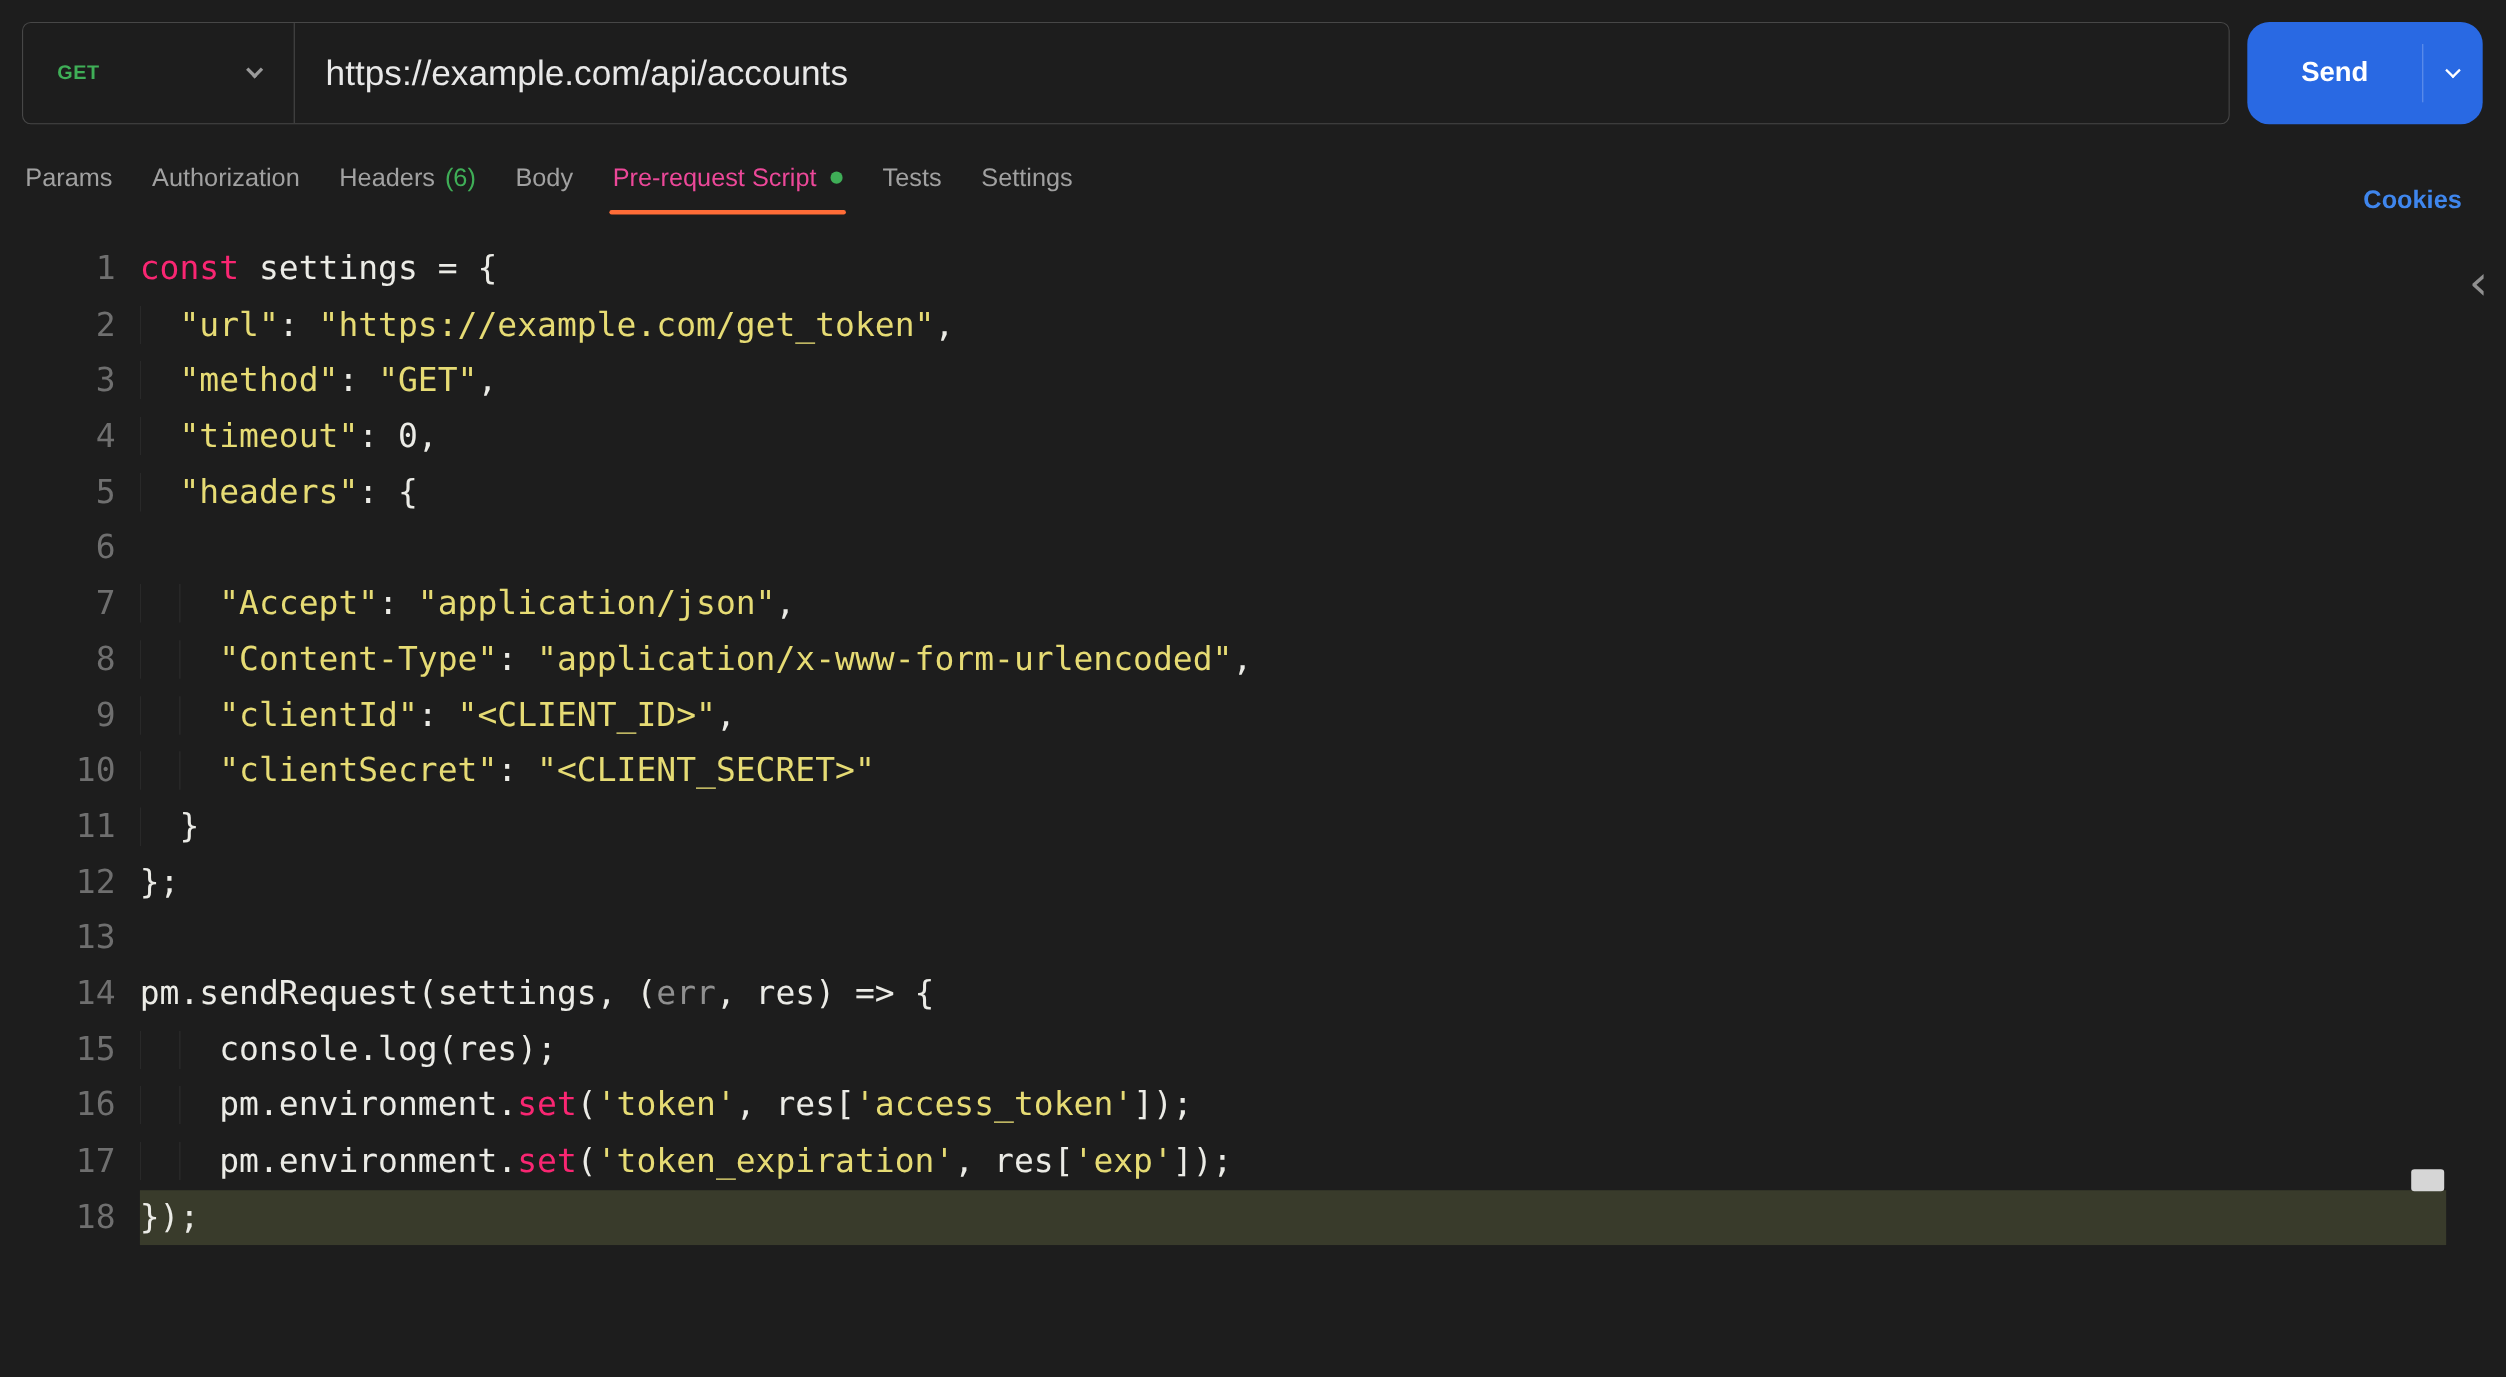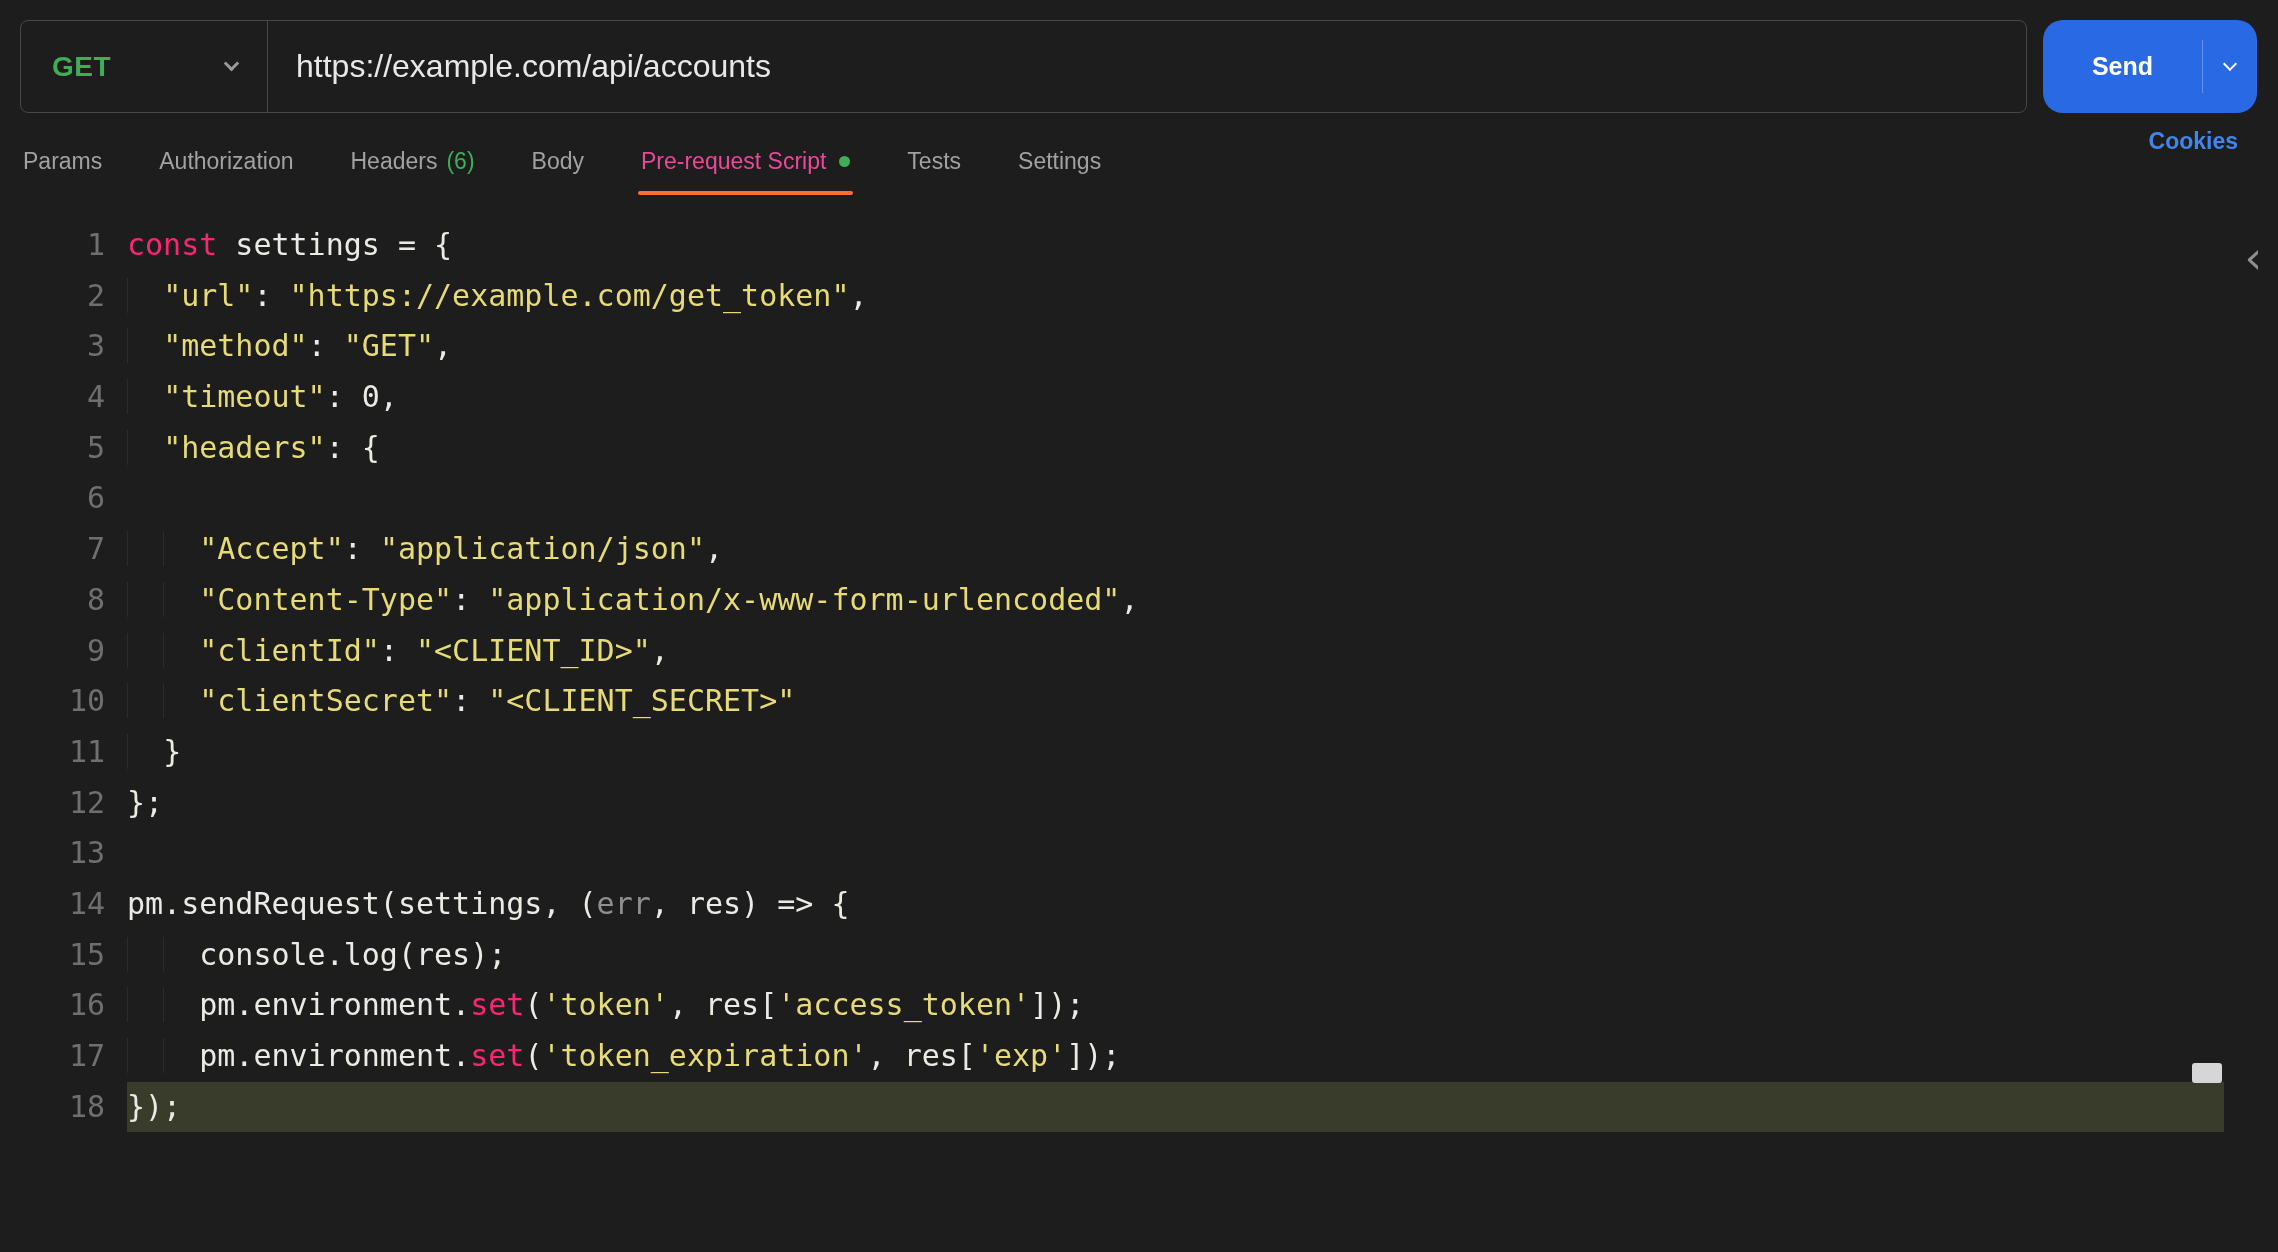--- a/index.html
+++ b/index.html
@@ -6,37 +6,37 @@
   html,body{background:var(--bg,#1d1d1d)}
   body{width:2278px;height:1252px;overflow:hidden;position:relative;
        font-family:"Liberation Sans",sans-serif}
 
   
   .topbar{display:flex;gap:16px;padding:20px 21px 0 20px;align-items:stretch;height:113px}
   .url-group{flex:1;display:flex;align-items:stretch;border:1px solid #474747;
              border-radius:8px;overflow:hidden;background:var(--bg,#1d1d1d)}
   .method-select{width:246px;display:flex;align-items:center;justify-content:space-between;
                  padding:0 30px 0 31px;cursor:pointer}
-  .method-label{color:var(--method-green,#3fae57);font-size:28px;font-weight:700;letter-spacing:.5px}
+  .method-label{color:var(--method-green,#3fae57);font-size:18px;font-weight:700;letter-spacing:.5px}
   .chev{width:11px;height:11px;border-right:3px solid #9a9a9a;border-bottom:3px solid #9a9a9a;
         transform:rotate(45deg);display:inline-block;margin-top:-6px}
   .divider-v{width:1px;background:#474747}
   .url-input{flex:1;background:transparent;border:0;outline:0;color:#e8e8e8;font-size:32px;
              padding:0 28px;font-family:Liberation Sans, sans-serif}
   .send-btn{width:214px;border-radius:20px;background:var(--send-blue,#2969e3);
             display:flex;align-items:stretch;cursor:pointer}
   .send-main{flex:1;display:flex;align-items:center;justify-content:center}
   .send-label{color:#ffffff;font-size:25px;font-weight:600}
   .send-sep{width:1px;background:rgba(255,255,255,.28);margin:20px 0}
   .send-caret{width:54px;display:flex;align-items:center;justify-content:center}
   .chev.white{border-color:#ffffff;width:10px;height:10px;border-width:2.5px}
 
   
-  .tabs{display:flex;align-items:flex-start;height:67px;margin-top:15px;
-        padding:0 40px 0 23px;column-gap:57px}
+  .tabs{display:flex;align-items:flex-end;height:67px;margin-top:15px;
+        padding:0 40px 0 23px;column-gap:36px}
   .tab{position:relative;height:100%;display:flex;align-items:center;
        color:var(--tab-inactive,#a1a1a1);font-size:23px;cursor:pointer;white-space:nowrap}
   .tab.active{color:#ec4899}
   .tab.active::after{content:"";position:absolute;left:-3px;right:-3px;bottom:0;height:4px;
                      border-radius:2px;background:var(--accent-orange,#ff6c37)}
   .tab .count{color:var(--method-green,#3fae57);margin-left:9px}
   .tab .dot{width:11px;height:11px;border-radius:50%;background:var(--method-green,#3fae57);
             margin-left:13px;display:inline-block}
   .cookies{margin-left:auto;color:var(--link-blue,#3f86ed);font-size:23px;font-weight:600;cursor:pointer}
 

